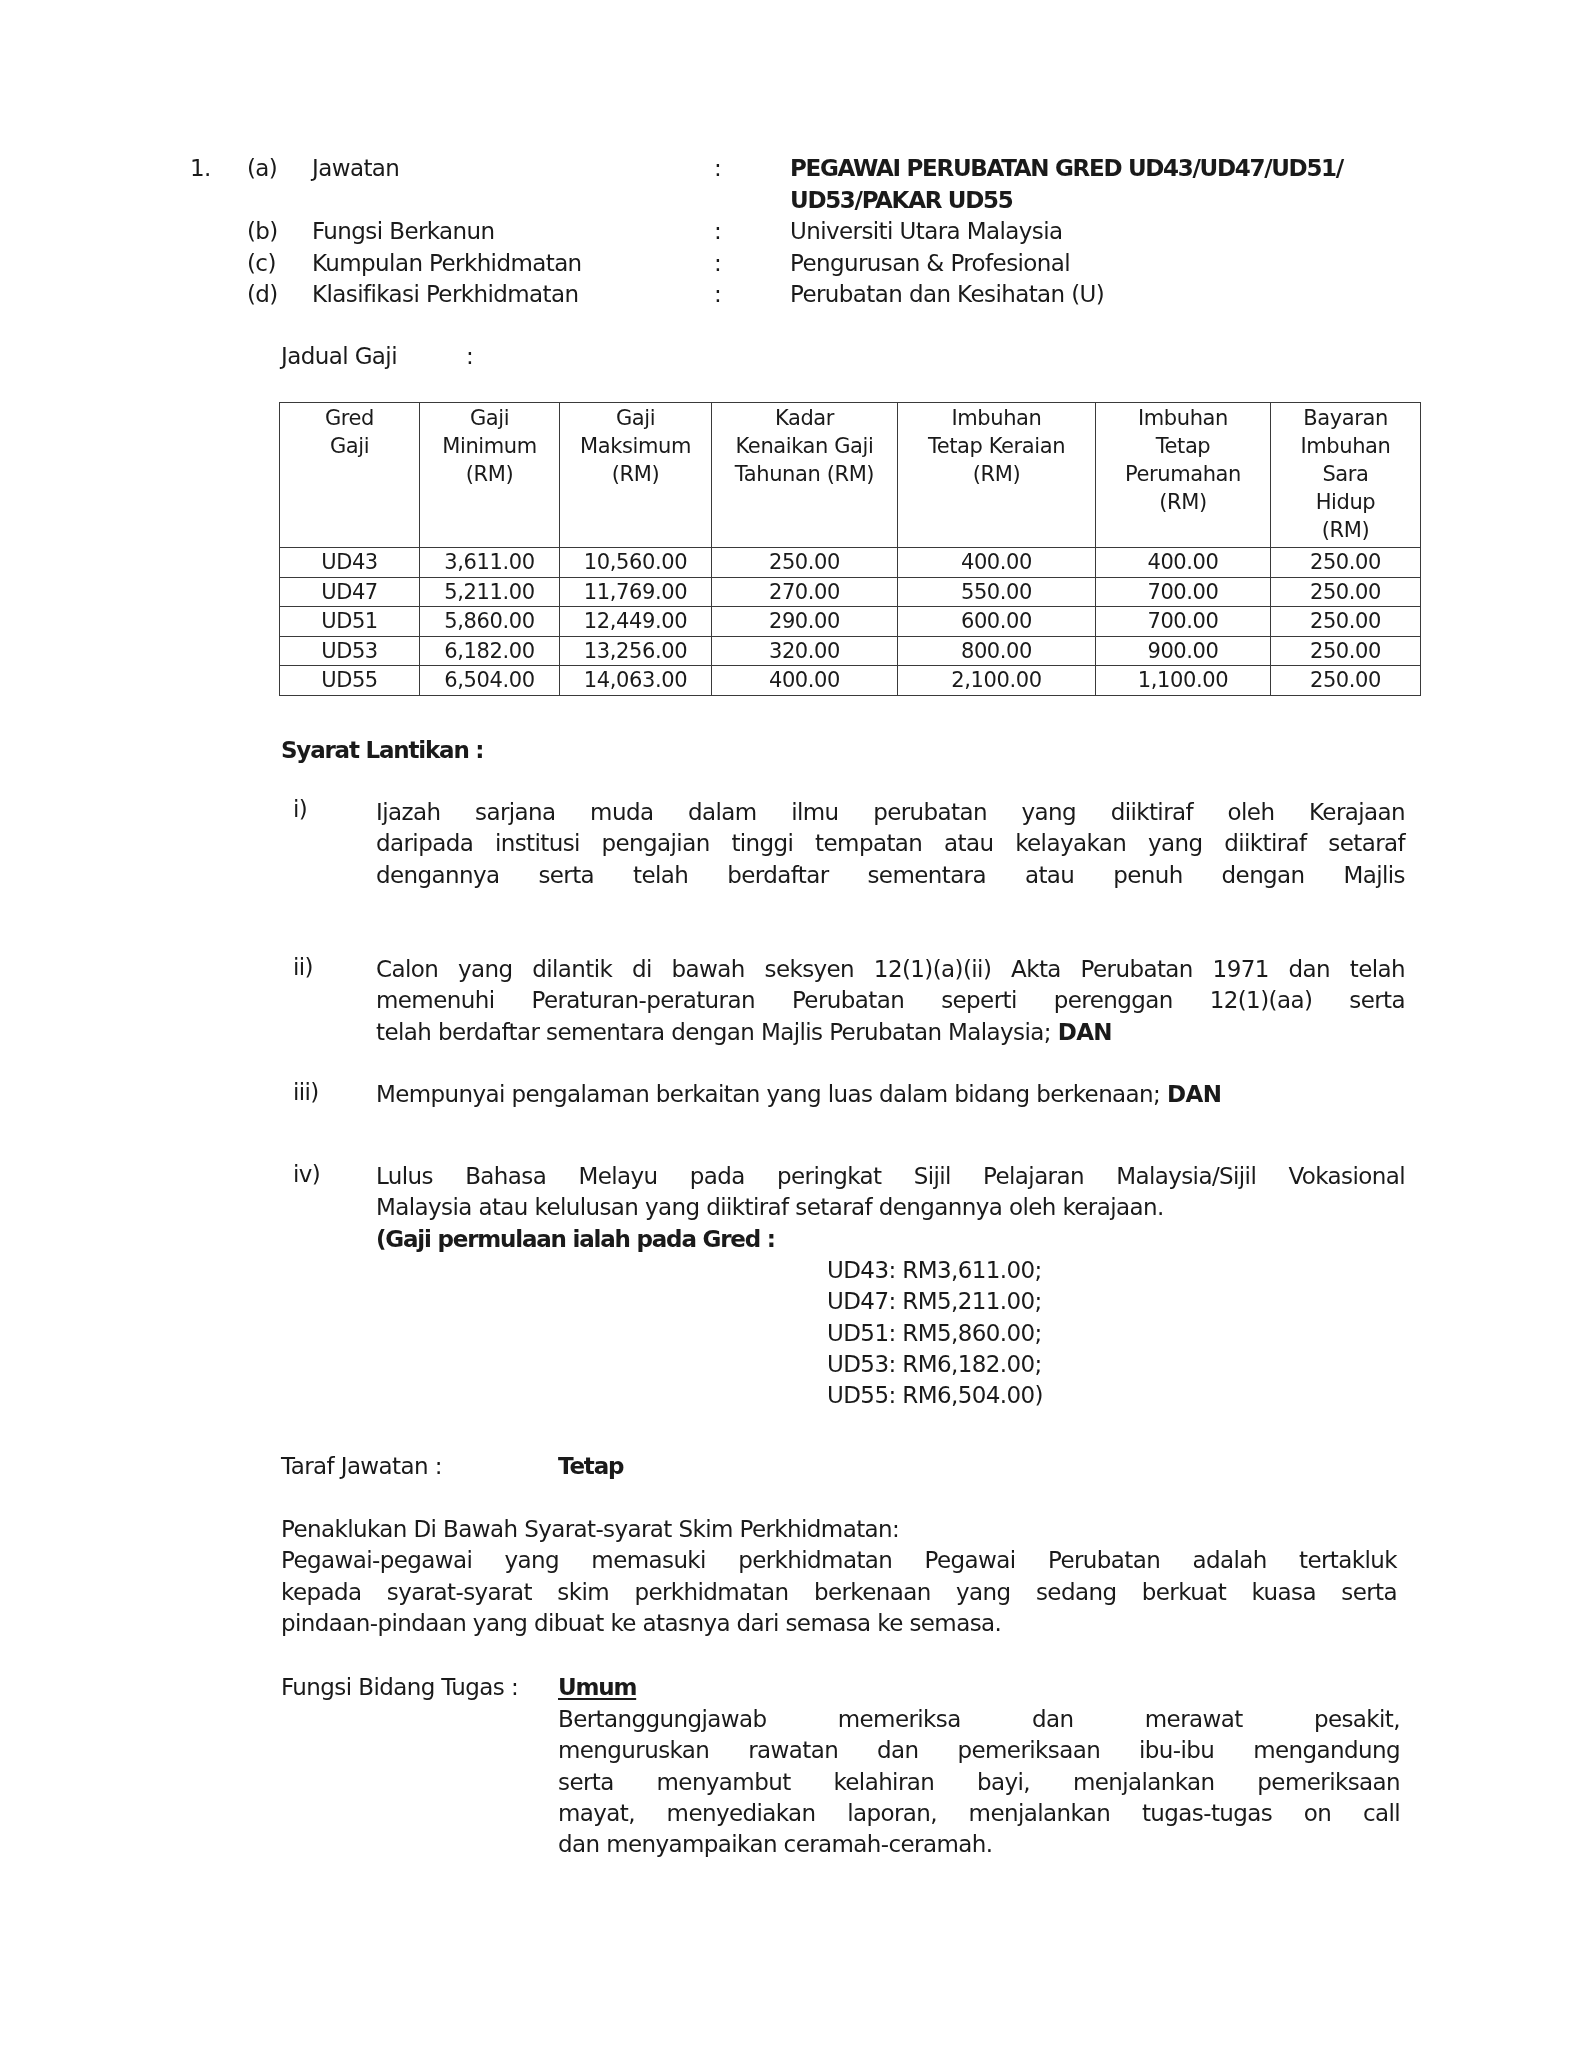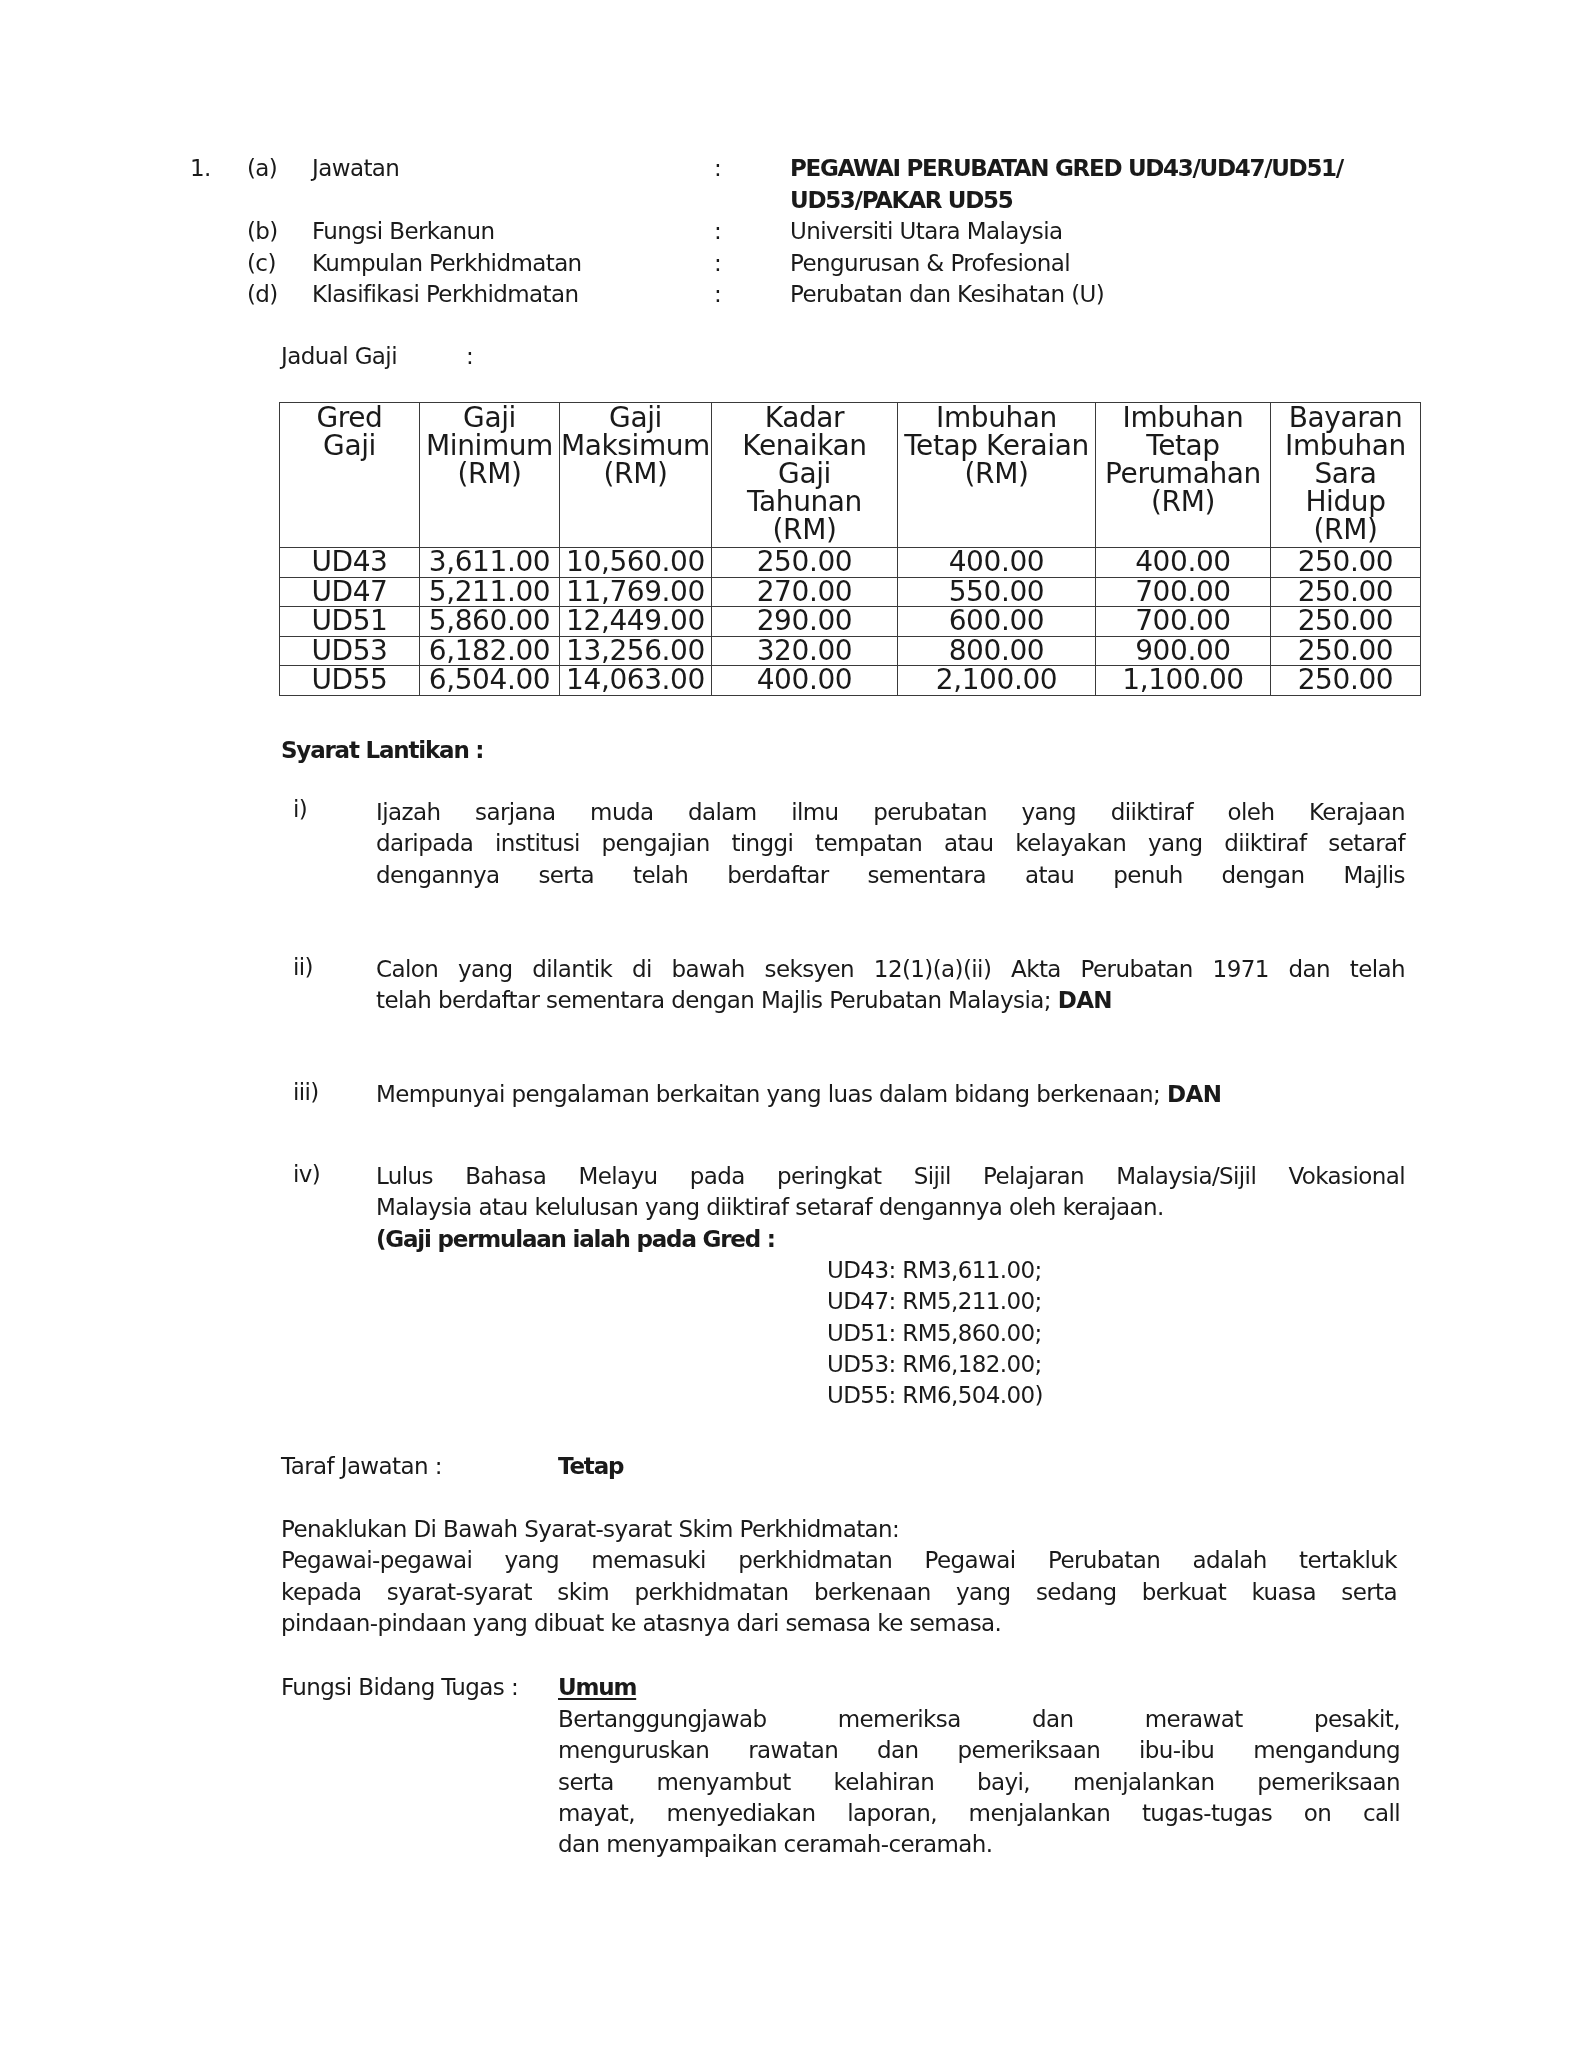--- a/index.html
+++ b/index.html
@@ -11,21 +11,21 @@
     .abs { position: absolute; white-space: nowrap; line-height: 28px; }
     .bold { font-weight: bold; }
     .ul { text-decoration: underline; text-decoration-thickness: 2px; text-underline-offset: 3px; }
     .para { position: absolute; line-height: 31.3px; text-align: justify; white-space: normal; }
     .just { text-align-last: justify; }
 
     
     table.salary {
       position: absolute; left: 279px; top: 402px; width: 1141px;
       border-collapse: collapse; table-layout: fixed;
-      font-size: 28px; letter-spacing: -0.4px;
+      font-size: 21px; letter-spacing: -0.4px;
     }
     table.salary th, table.salary td {
       border: 1.6px solid #3a3a3a; text-align: center; padding: 0; font-weight: normal;
     }
     table.salary th { vertical-align: top; height: 143px; line-height: 28px; padding-top: 1px; }
     table.salary td { height: 28.5px; line-height: 28px; }
     .hdr-line { display: block; }
   </style>
 </head>
 <body>
@@ -161,20 +161,21 @@
 <div class="abs" style="left:293px; top:795px;">i)</div>
 <div class="para" style="left:376px; top:797px; width:1029px;">
   <div class="just">Ijazah sarjana muda dalam ilmu perubatan yang diiktiraf oleh Kerajaan</div>
   <div class="just">daripada institusi pengajian tinggi tempatan atau kelayakan yang diiktiraf setaraf</div>
   <div class="just">dengannya serta telah berdaftar sementara atau penuh dengan Majlis</div>
 </div>
 
 <div class="abs" style="left:293px; top:953px;">ii)</div>
 <div class="para" style="left:376px; top:954px; width:1029px;">
   <div class="just">Calon yang dilantik di bawah seksyen 12(1)(a)(ii) Akta Perubatan 1971 dan telah</div>
+  <div class="just">memenuhi Peraturan-peraturan Perubatan seperti perenggan 12(1)(aa) serta</div>
   <div><span>telah berdaftar sementara dengan Majlis Perubatan Malaysia; </span><span class="bold">DAN</span></div>
 </div>
 
 <div class="abs" style="left:293px; top:1078px;">iii)</div>
 <div class="para" style="left:376px; top:1079px; width:1029px;">
   <div><span>Mempunyai pengalaman berkaitan yang luas dalam bidang berkenaan; </span><span class="bold">DAN</span></div>
 </div>
 
 <div class="abs" style="left:293px; top:1160px;">iv)</div>
 <div class="para" style="left:376px; top:1161px; width:1029px;">

